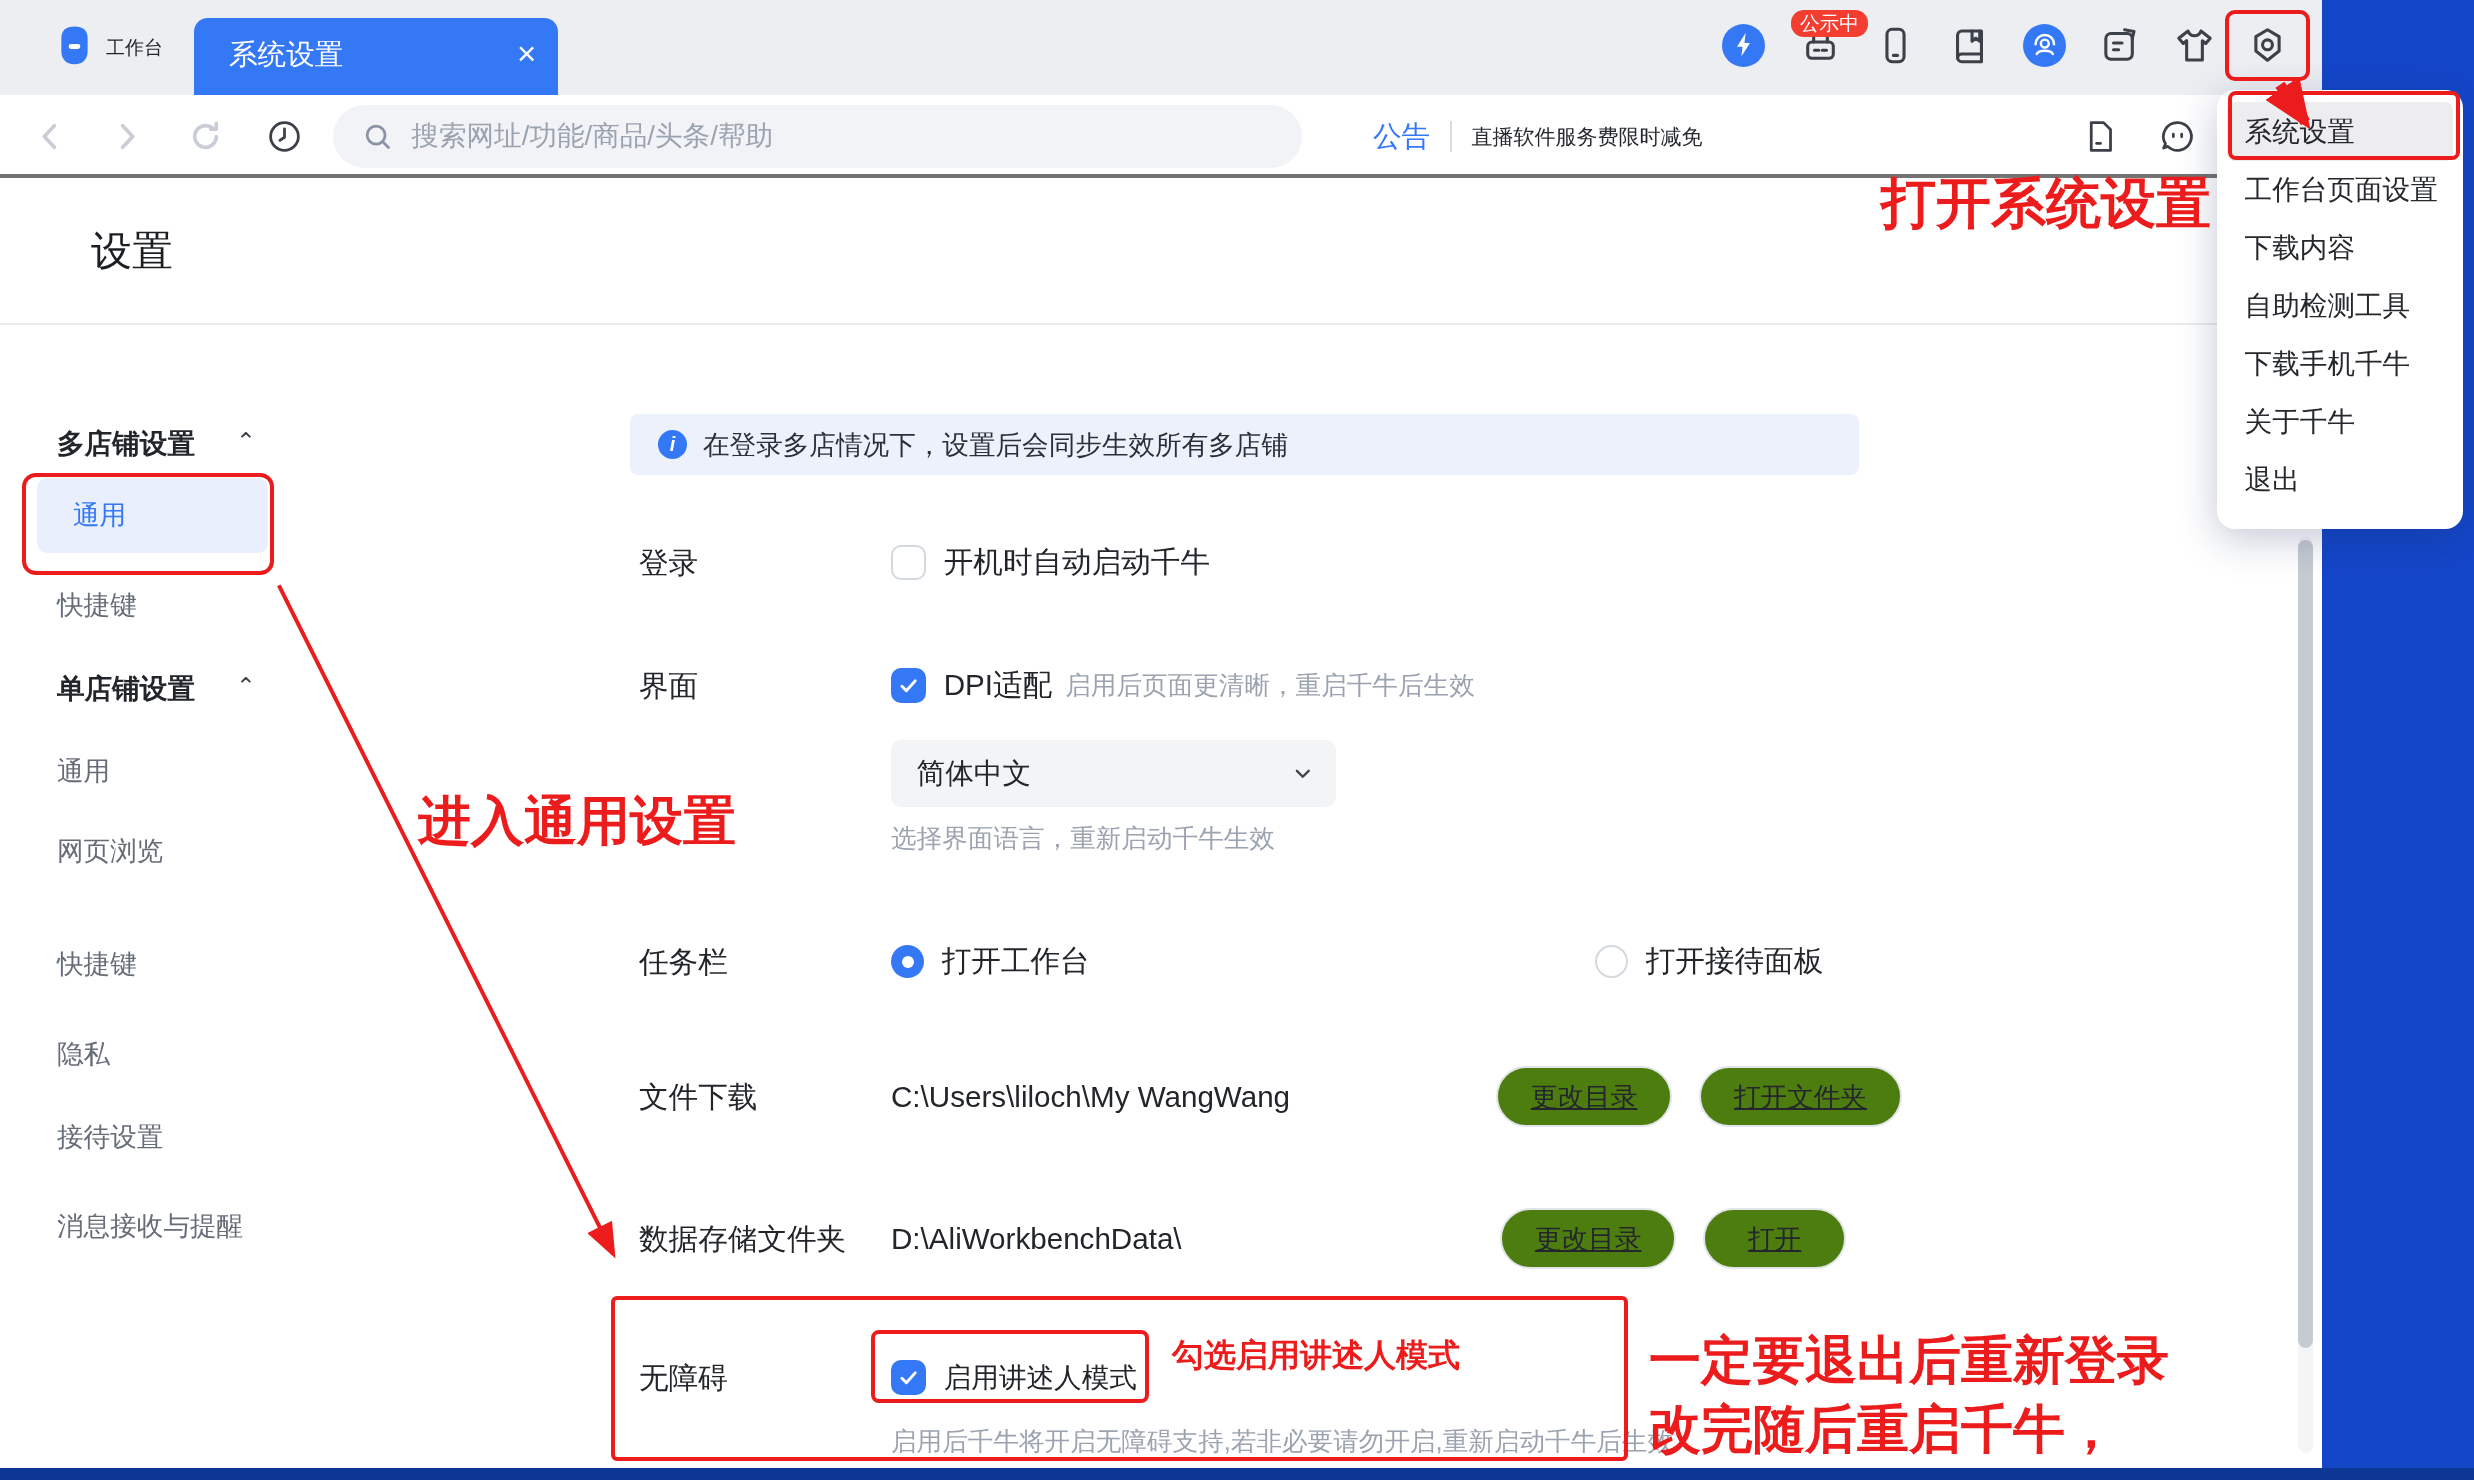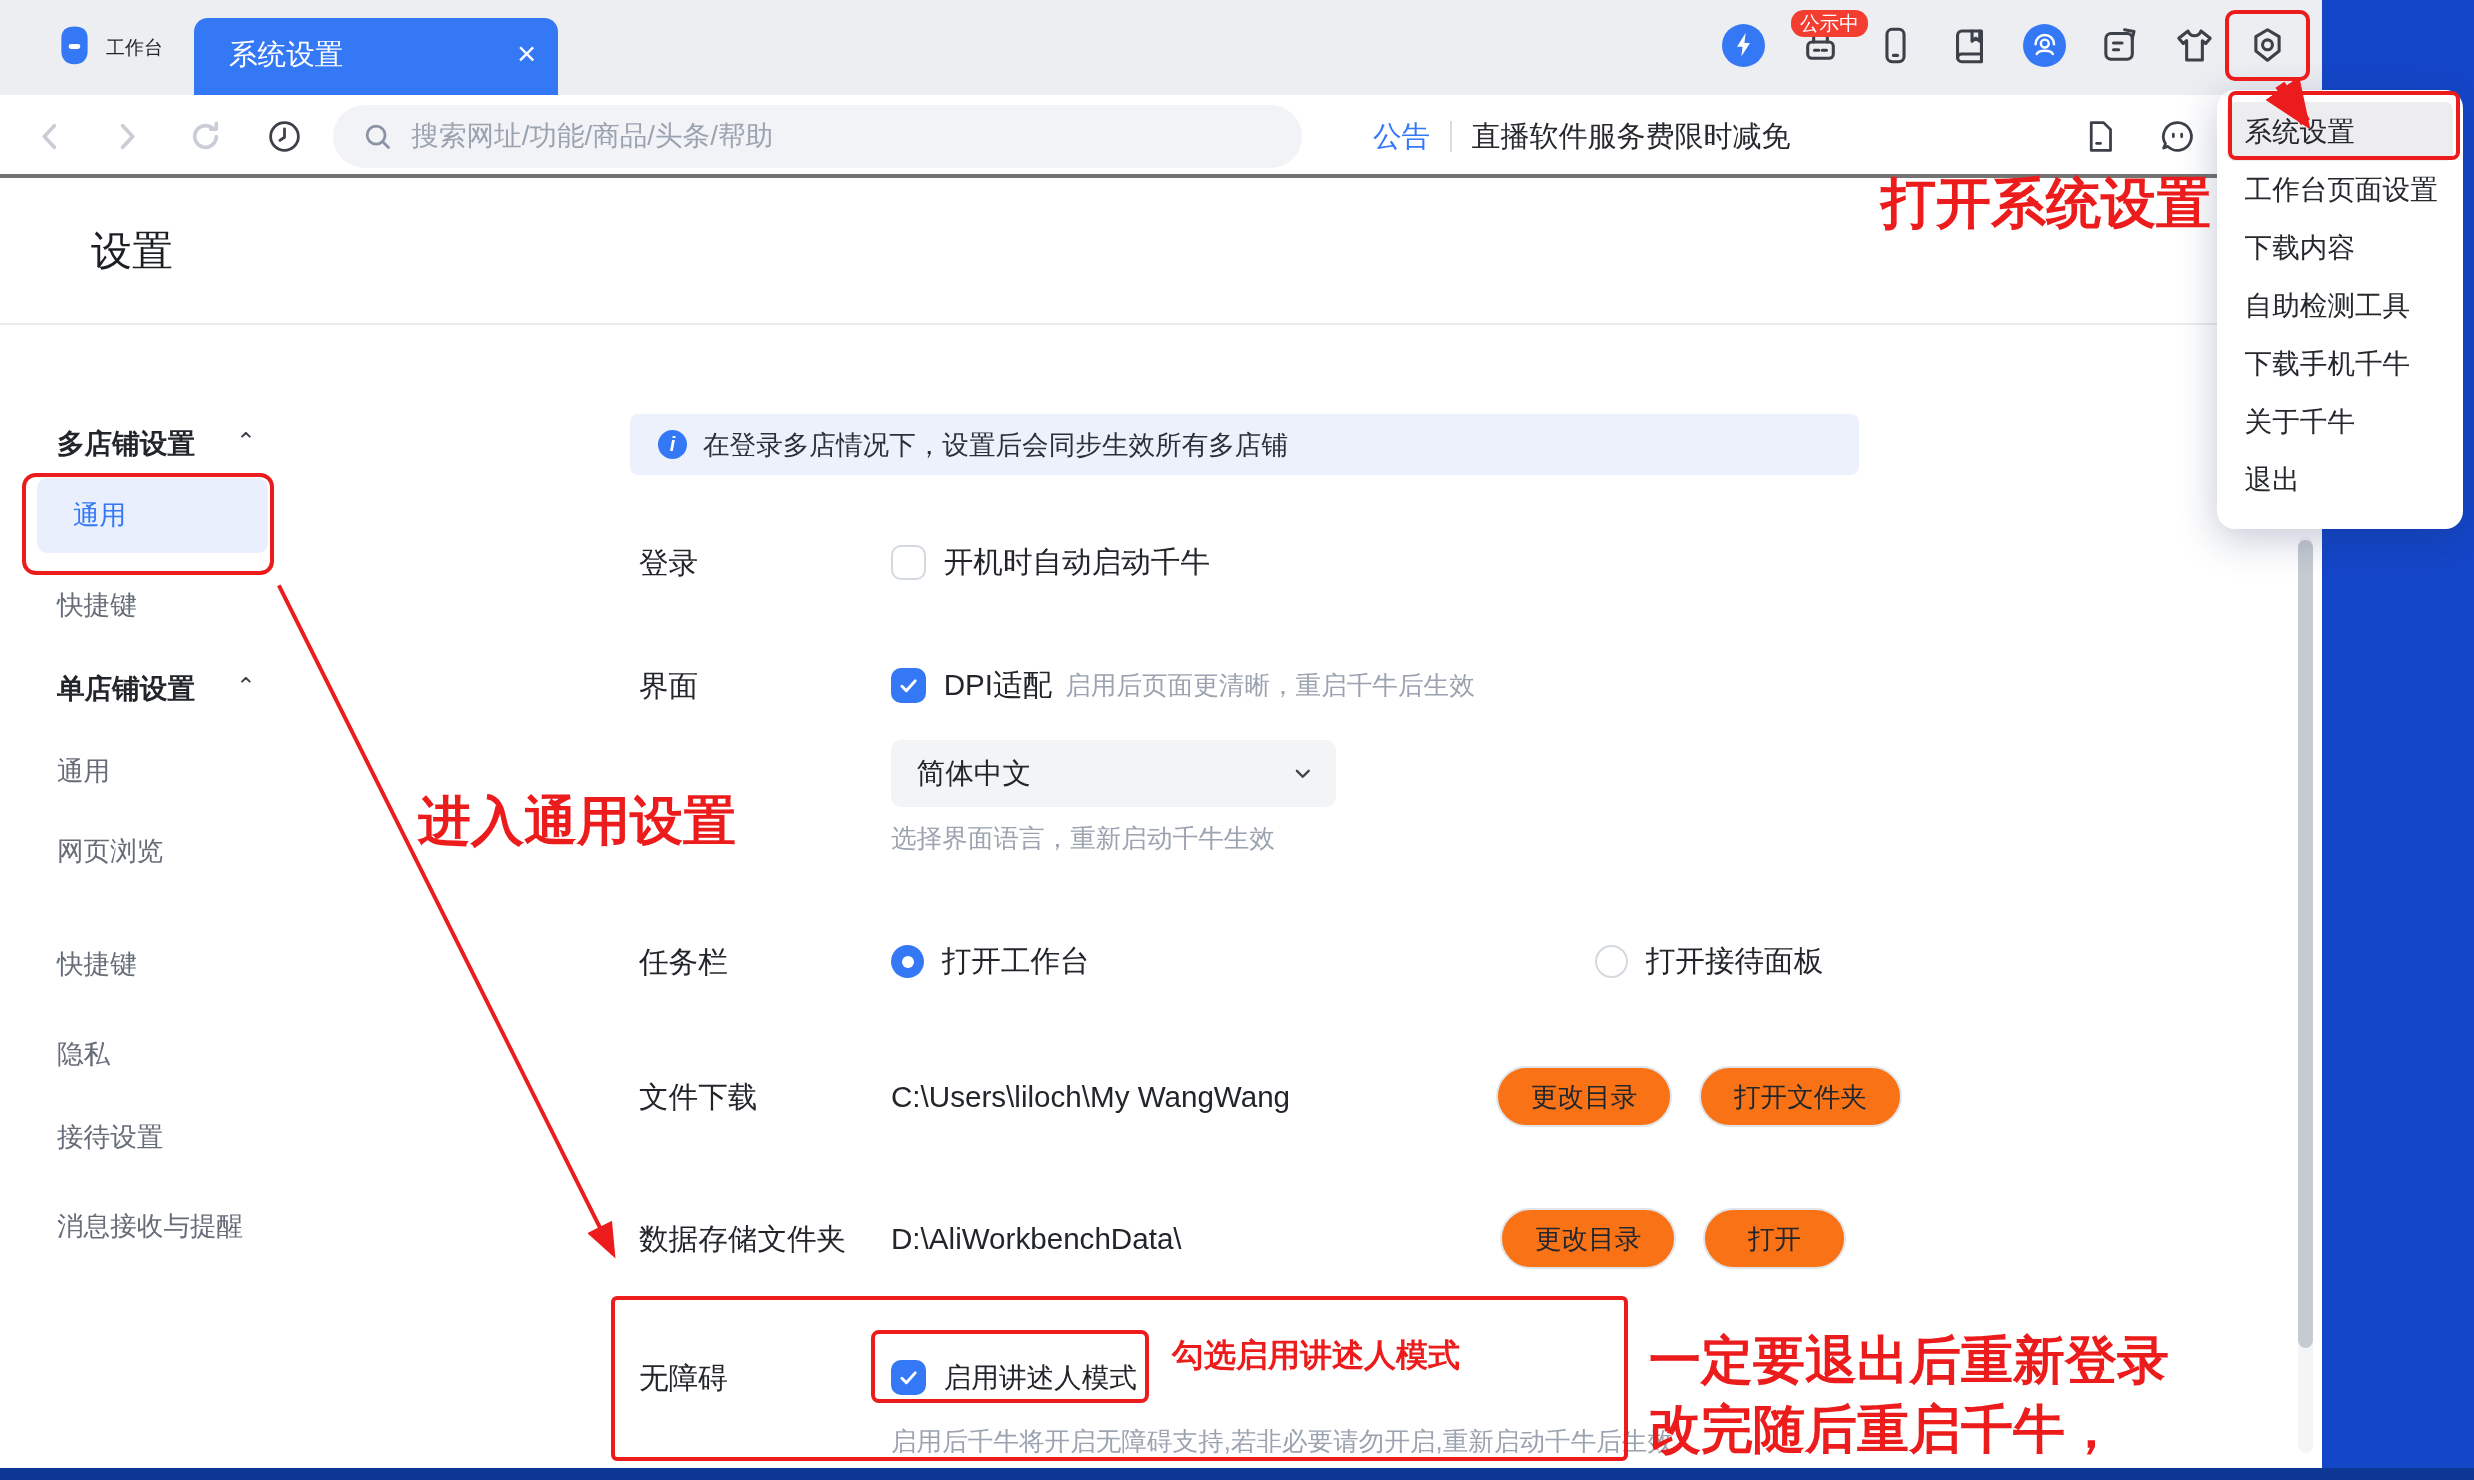--- a/index.html
+++ b/index.html
@@ -26,21 +26,21 @@
   .navbar { position:absolute; left:0; top:95px; width:100%; height:83px; background:#fff; border-bottom:4px solid #737373; }
   .nicon { position:absolute; top:20.7px; width:41px; height:41px; display:flex; align-items:center; justify-content:center; }
   .nicon svg { width:37px; height:37px; }
   .search { position:absolute; left:333px; top:9.9px; width:969px; height:63px; background:#f1f3f6; border-radius:31.5px; display:flex; align-items:center; }
   .search svg { width:33px; height:33px; margin-left:27.6px; flex:none; }
   .search input { flex:1; margin:0 27.6px 0 17.7px; border:none; outline:none; background:transparent; font-size:27.6px; color:#26292e; font-family:inherit; }
   .search input::placeholder { color:#9ba3b0; }
   .announce { position:absolute; left:1373px; top:0; height:83px; display:flex; align-items:center; }
   .announce-label { color:#3478f6; font-size:28.6px; }
   .announce-sep { width:2px; height:31.5px; background:#d9dde3; margin:0 19.7px; }
-  .announce-text { color:#26292e; font-size:29px; }
+  .announce-text { color:#26292e; font-size:21px; }
 
   
   .pagehead { position:absolute; left:0; top:179px; width:100%; height:146px; background:#fff; border-bottom:2px solid #e9ebef; }
   .pagehead h1 { position:absolute; left:91px; top:45px; font-size:41px; font-weight:400; color:#1b1e23; }
 
   
   .content { position:absolute; left:0; top:325px; width:100%; height:1143px; background:#fff; }
   .sidebar { position:absolute; left:0; top:0; width:394px; height:100%; }
   .side-hdr { position:absolute; left:57px; width:276px; font-size:27.6px; font-weight:700; color:#22252a; }
   .side-hdr .chev { position:absolute; left:179px; top:2px; font-weight:400; color:#3a3f47; font-size:23.6px; }
@@ -64,21 +64,21 @@
   .inline-hint { margin-left:13px; }
   .radio { width:33px; height:33px; border-radius:50%; flex:none; position:relative; cursor:pointer; }
   .radio.on { background:#3478f6; }
   .radio.on::after { content:""; position:absolute; left:10.8px; top:10.8px; width:11.8px; height:11.8px; border-radius:50%; background:#fff; }
   .radio.off { border:2px solid #d4d9e0; background:#fff; }
   .select { position:absolute; left:497px; top:415px; width:445px; height:67px; background:#f3f4f6; border-radius:9.9px; cursor:pointer; }
   .select span { position:absolute; left:25.6px; top:0; height:67px; line-height:67px; font-size:28.6px; color:#22252a; }
   .select svg { position:absolute; right:21.7px; top:21.7px; width:23.6px; height:23.6px; }
   .sub-hint { position:absolute; }
   .path-text { font-size:29.6px; color:#22252a; }
-  .pill-btn { position:absolute; top:1px; height:61px; border:2px solid #e1e4e9; border-radius:30.5px; background:#f97316; font-size:26.6px; color:#23262d; padding:0 33px; display:inline-flex; align-items:center; cursor:pointer; font-family:inherit; }
+  .pill-btn { position:absolute; top:1px; height:61px; border:2px solid #e1e4e9; border-radius:30.5px; background:#4d7c0f; font-size:26.6px; color:#23262d; padding:0 33px; display:inline-flex; align-items:center; cursor:pointer; font-family:inherit;text-decoration:underline; }
 
   
   .sb-track { position:absolute; left:2298px; top:537px; width:14.8px; height:916px; background:#f4f5f7; border-radius:7.9px; }
   .sb-thumb { position:absolute; left:2298px; top:540px; width:14.8px; height:808px; background:#c6cad2; border-radius:7.9px; cursor:pointer; }
 
   
   .bottombar { position:absolute; left:0; top:1468px; width:2475px; height:12.8px; background:#0c3795; }
 
   
   .menu { position:absolute; left:2217px; top:90px; width:246px; height:439px; background:#fff; border-radius:17.7px; box-shadow:0 9.9px 39px rgba(20,40,90,.25); padding-top:7.9px; z-index:20; }

